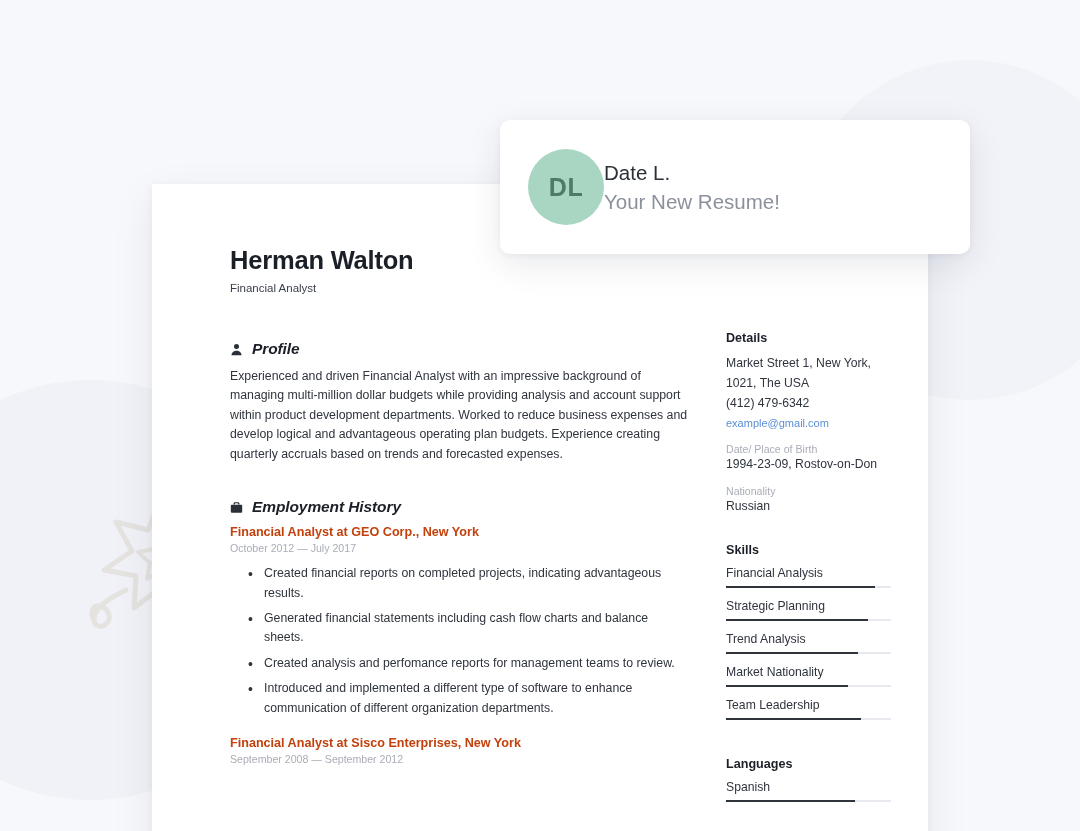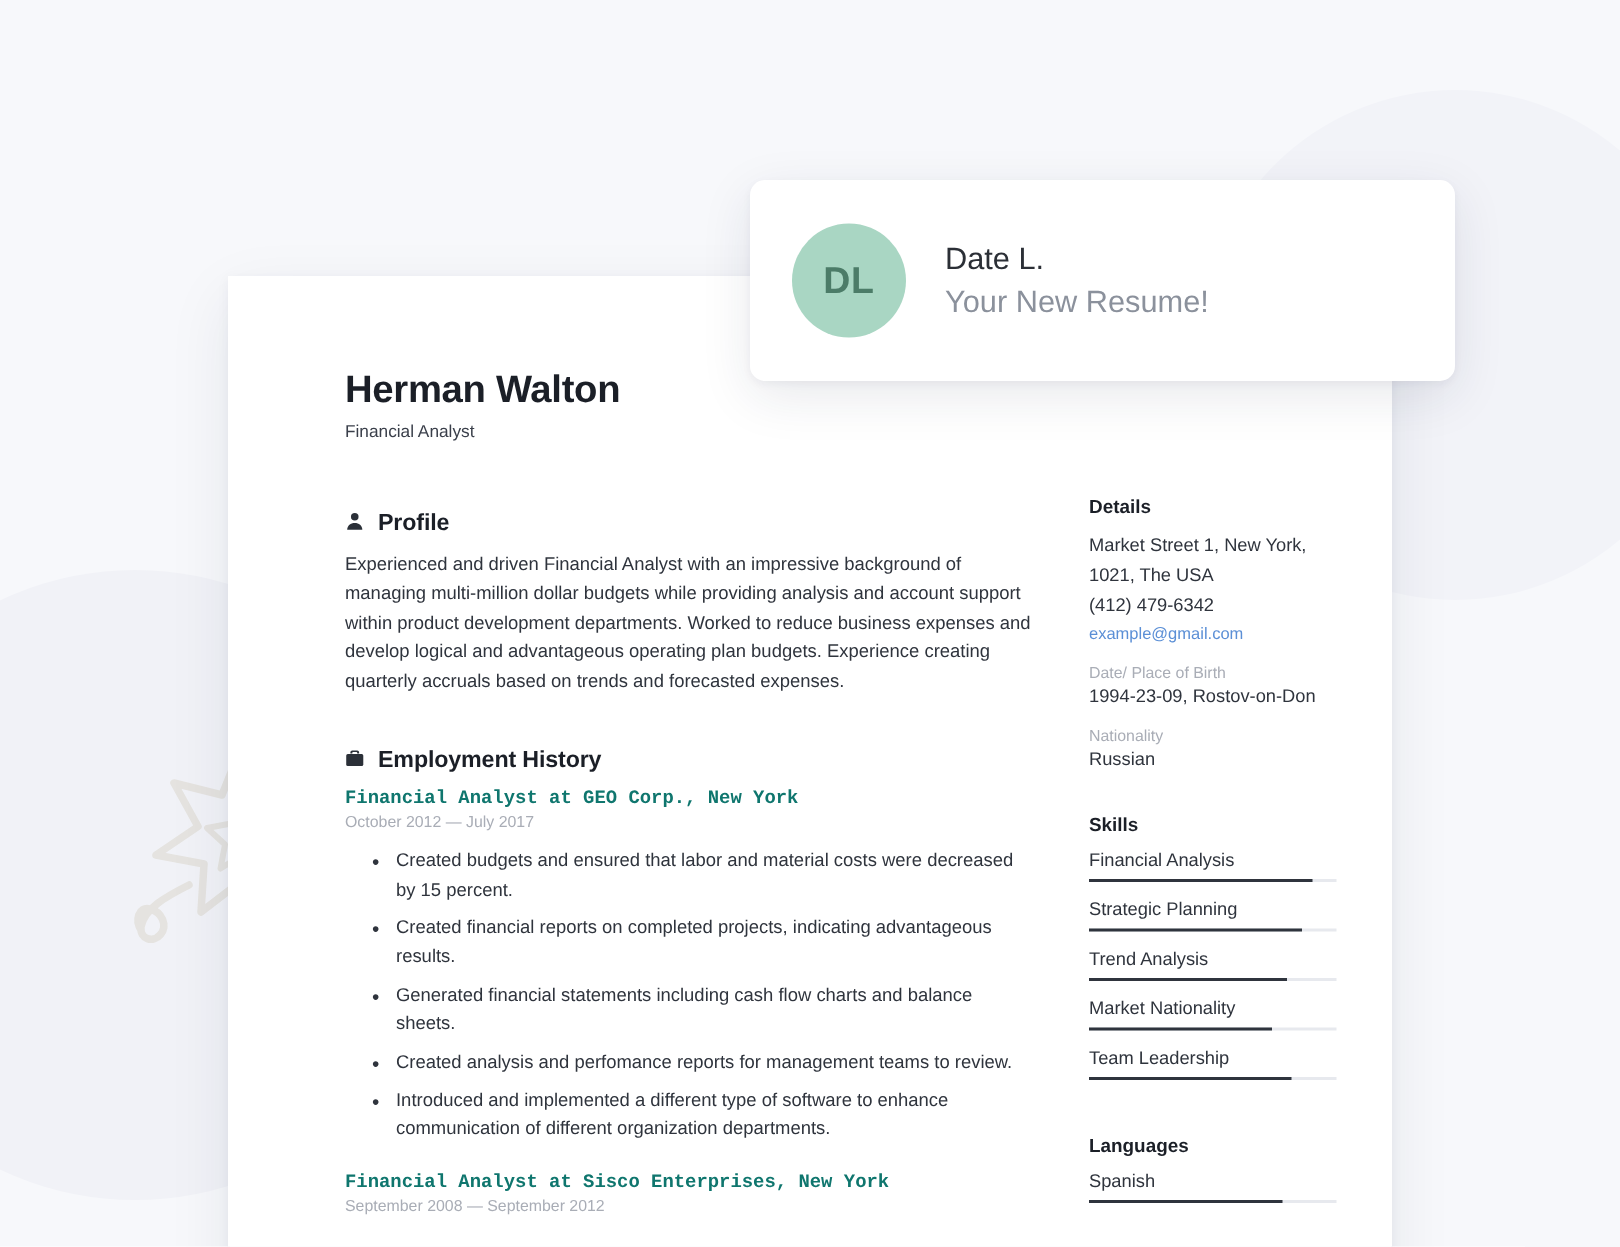--- a/index.html
+++ b/index.html
@@ -90,23 +90,24 @@
     margin: 0 0 7px 0;
   }
   .cand-title {
     font-size: 11.5px;
     color: #3a3f4a;
     margin: 0 0 46px 0;
   }
 
   .sec-head {
     display: flex;
-    align-items: flex-start;
+    align-items: center;
     gap: 9px;
     margin: 0 0 9px 0;
+    font-style: italic;
   }
   .sec-head .ico {
     width: 13px;
     height: 14px;
     display: inline-flex;
     align-items: center;
     justify-content: center;
     color: #2b3038;
   }
   .sec-title {
@@ -122,23 +123,22 @@
     color: #2f343d;
     margin: 0 0 34px 0;
   }
 
   .job {
     margin-bottom: 18px;
   }
   .job-title {
     font-size: 12.6px;
     font-weight: bold;
-    color: #0f766e;
+    color: #c2410c;
     margin: 0 0 3px 0;
-    font-family: Liberation Mono, monospace;
   }
   .job-date {
     font-size: 10.6px;
     color: #a9adb6;
     margin: 0 0 10px 0;
   }
   .job-bullets {
     margin: 0;
     padding: 0 0 0 18px;
     list-style: none;
@@ -215,21 +215,20 @@
     top: 120px;
     width: 470px;
     height: 134px;
     background: #ffffff;
     border-radius: 10px;
     box-shadow: 0 10px 34px rgba(30,40,70,0.10), 0 2px 6px rgba(30,40,70,0.05);
     display: flex;
     align-items: center;
     padding: 0 28px;
     box-sizing: border-box;
-    gap: 26px;
   }
   .notif-avatar {
     width: 76px;
     height: 76px;
     border-radius: 50%;
     background: #a9d6c3;
     color: #4c7c68;
     display: flex;
     align-items: center;
     justify-content: center;
@@ -290,21 +289,20 @@
             <rect x="1" y="4.6" width="14" height="9.8" rx="1.3"></rect>
           </svg>
         </span>
         <span class="sec-title">Employment History</span>
       </div>
 
       <div class="job">
         <div class="job-title">Financial Analyst at GEO Corp., New York</div>
         <div class="job-date">October 2012 — July 2017</div>
         <ul class="job-bullets">
-          <li>Created budgets and ensured that labor and material costs were decreased by 15 percent.</li>
           <li>Created financial reports on completed projects, indicating advantageous results.</li>
           <li>Generated financial statements including cash flow charts and balance sheets.</li>
           <li>Created analysis and perfomance reports for management teams to review.</li>
           <li>Introduced and implemented a different type of software to enhance communication of different organization departments.</li>
         </ul>
       </div>
 
       <div class="job">
         <div class="job-title">Financial Analyst at Sisco Enterprises, New York</div>
         <div class="job-date">September 2008 — September 2012</div>

